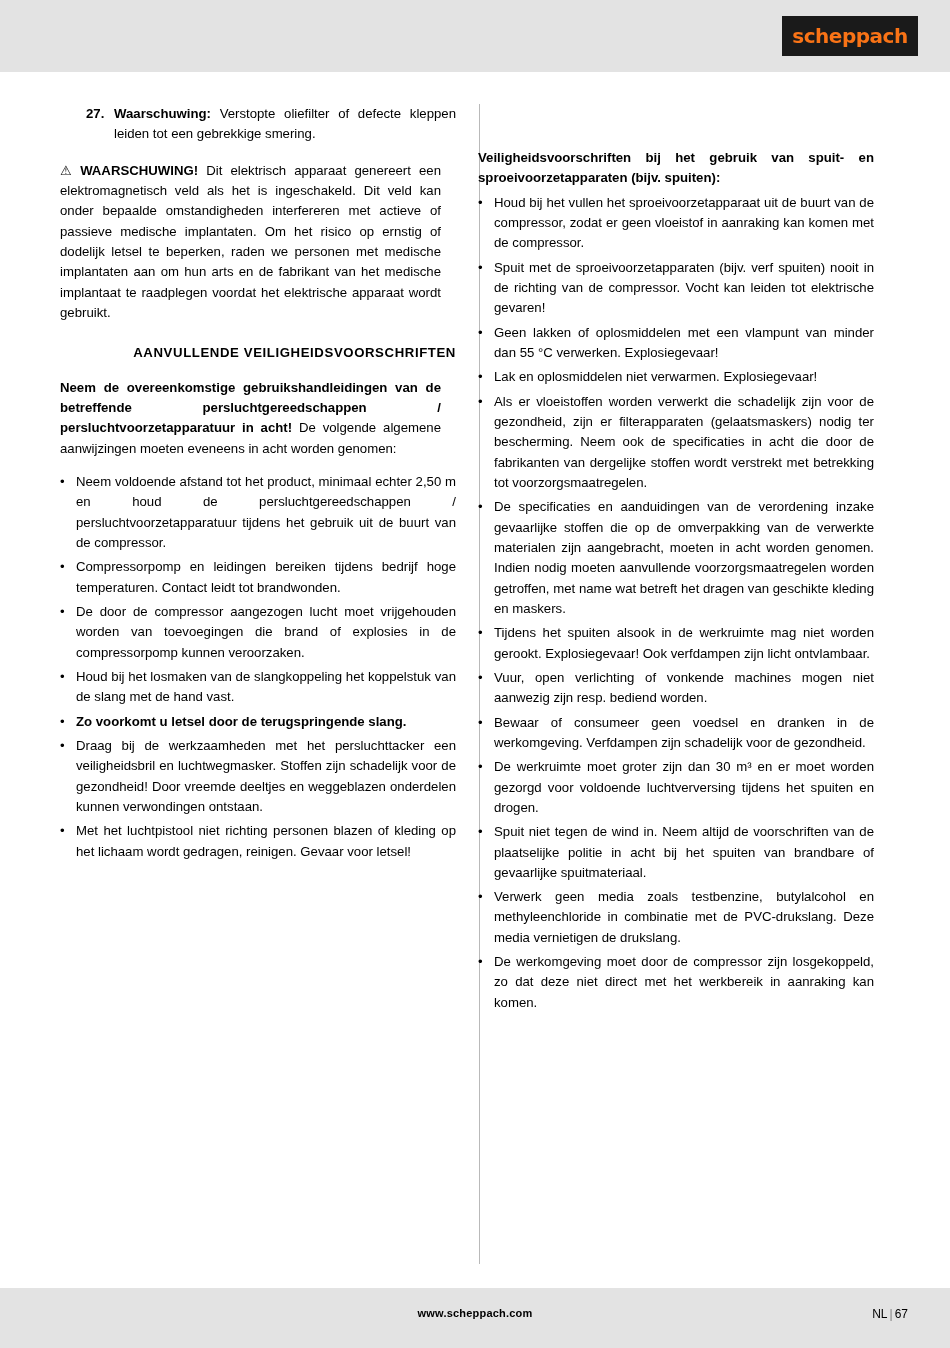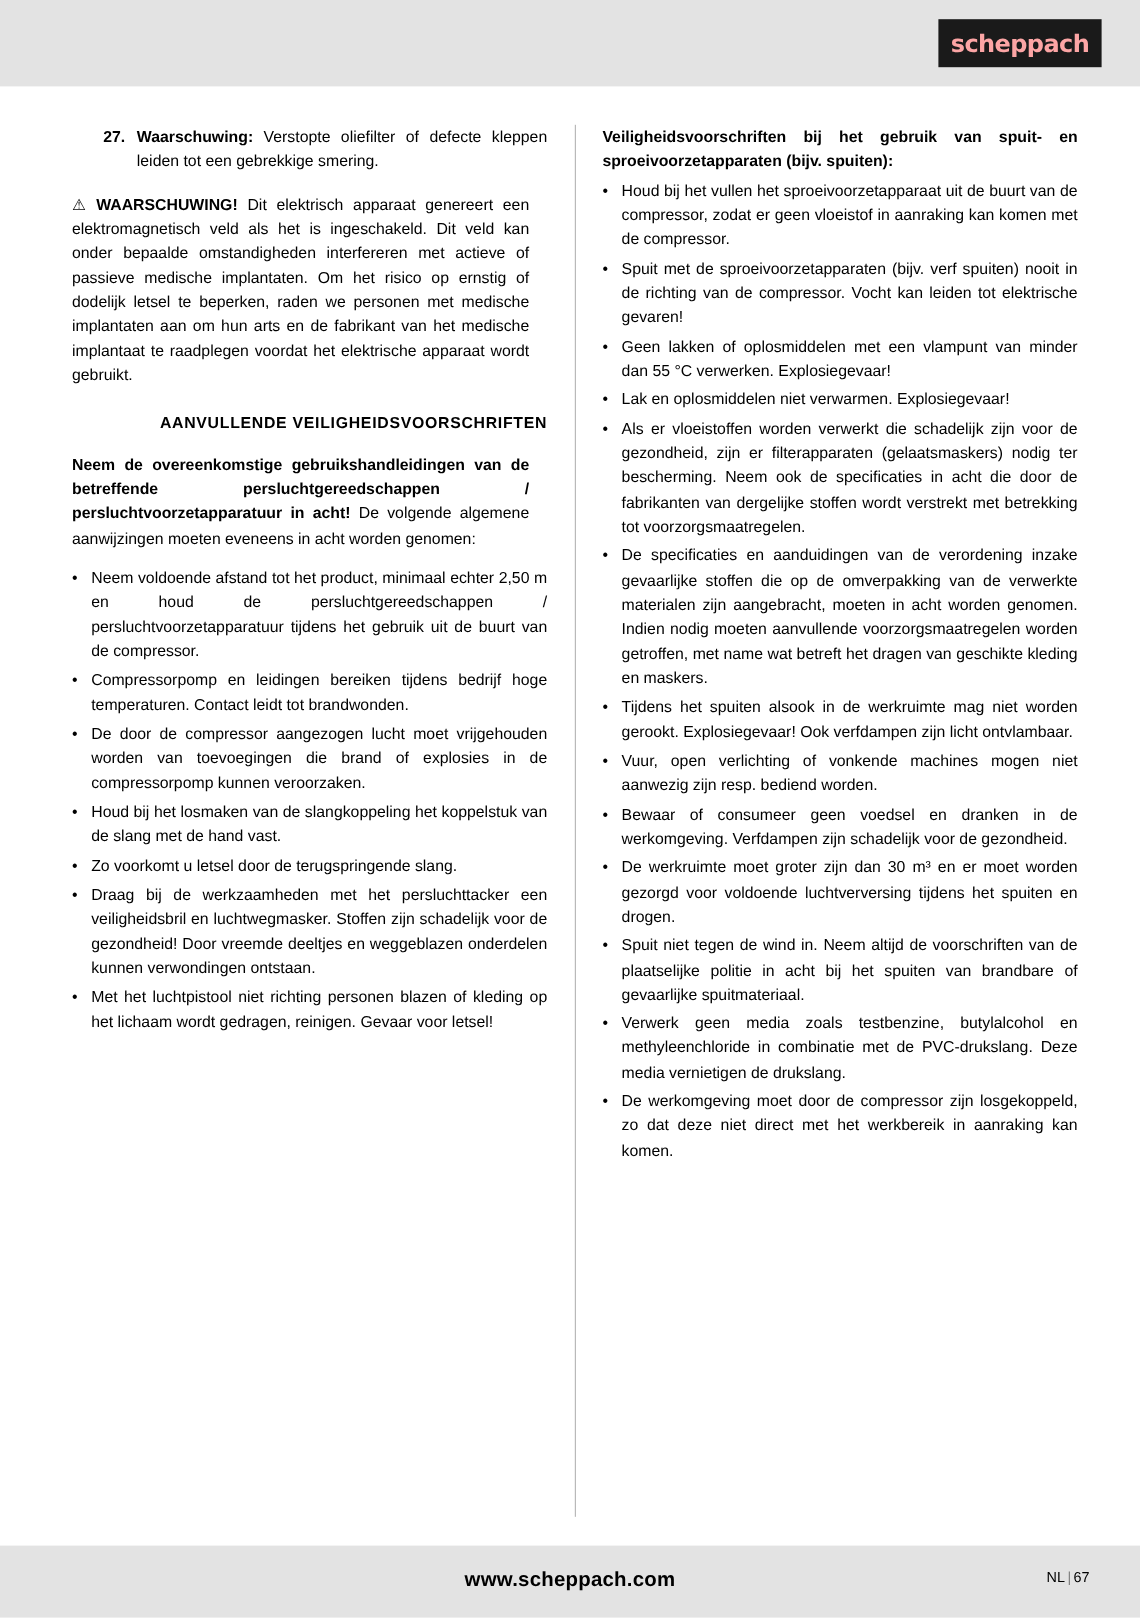--- a/index.html
+++ b/index.html
@@ -35,42 +35,42 @@
     top: 16px;
     right: 32px;
     width: 136px;
     height: 40px;
     background: #1a1a1a;
     display: flex;
     align-items: center;
     justify-content: center;
   }
   .logo-text {
-    color: #fca5a5;
+    color: #f97316;
     font-size: 20px;
     font-weight: bold;
     letter-spacing: -0.5px;
     font-family: "DejaVu Sans", sans-serif;
   }
   
   .footer {
     position: absolute;
     bottom: 0;
     left: 0;
     width: 950px;
     height: 60px;
     background: #e3e3e3;
   }
   .footer-url {
     position: absolute;
     top: 19px;
     left: 0;
     width: 950px;
     text-align: center;
-    font-size: 17px;
+    font-size: 11px;
     font-weight: bold;
     letter-spacing: 0.2px;
   }
   .footer-page {
     position: absolute;
     top: 19px;
     right: 42px;
     font-size: 12px;
   }
   .footer-page .sep {
@@ -87,21 +87,21 @@
   }
   .col {
     position: absolute;
     top: 0;
     width: 396px;
     font-size: 13.2px;
     line-height: 1.54;
     text-align: justify;
   }
   .col-left { left: 0; }
-  .col-right { left: 442px; }
+  .col-right { left: 418px; margin-top: 44px; }
   .divider {
     position: absolute;
     left: 419px;
     top: 0;
     width: 1px;
     height: 1160px;
     background: #b9b9b9;
   }
   
   p {
@@ -148,21 +148,21 @@
     text-align: left;
   }
   li .li-body {
     flex: 1;
     text-align: justify;
   }
   .warn-sym {
     font-size: 13px;
     padding-right: 4px;
   }
-  .nojust { text-align: left; }
+  .nojust { text-align: left; font-weight: bold; }
 </style>
 </head>
 <body>
 
 <div class="page">
 
   <div class="header">
     <div class="logo-box">
       <span class="logo-text">scheppach</span>
     </div>

